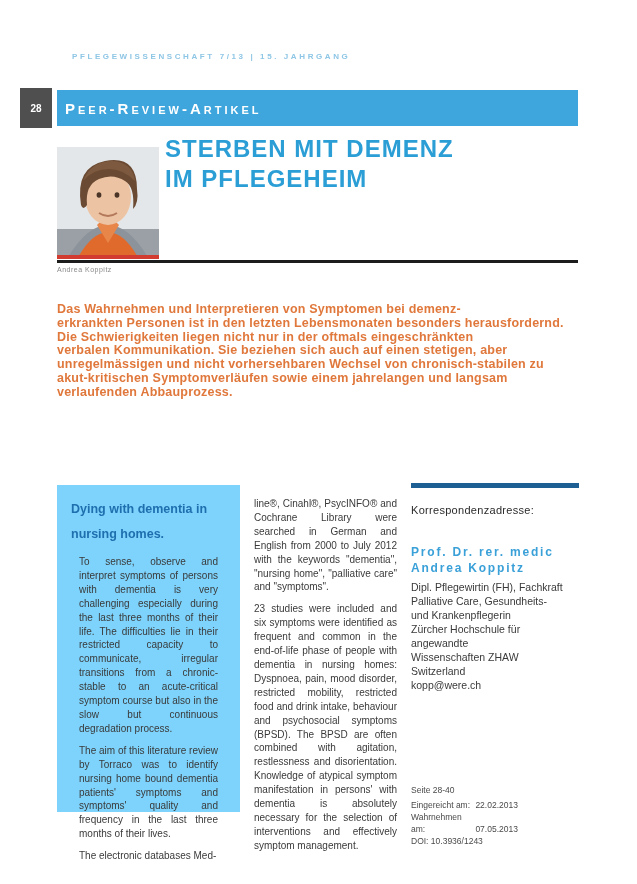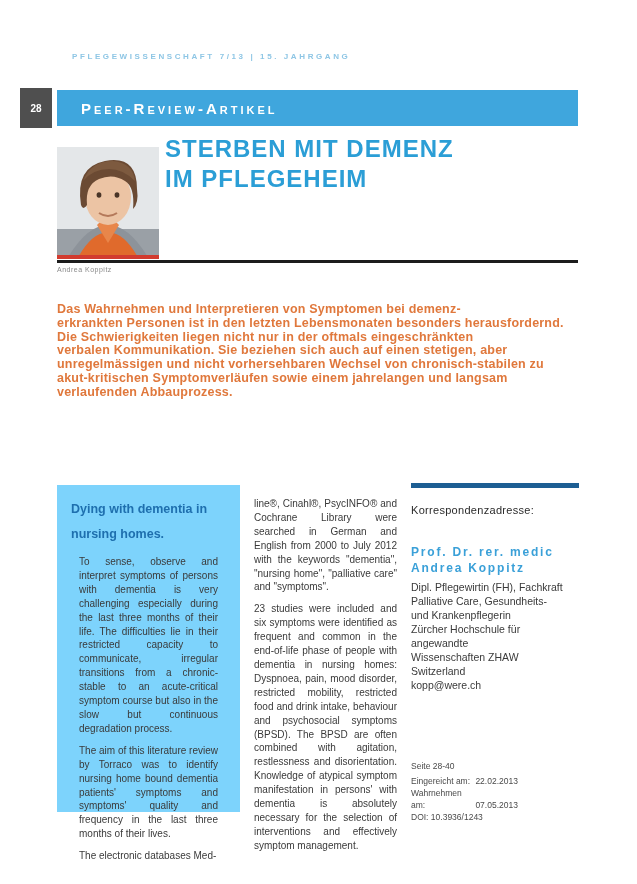--- a/index.html
+++ b/index.html
@@ -15,21 +15,21 @@
   .page-num-box{
     position:absolute;left:20px;top:88px;width:32px;height:40px;
     background:#4f4f4f;color:#ffffff;display:flex;align-items:center;justify-content:center;
     font-size:10px;font-weight:bold;
   }
   .section-band{
     position:absolute;left:57px;top:90px;width:521px;height:36px;
     background:#3fa6dd;display:flex;align-items:center;
   }
   .section-label{
-    margin-left:24px;color:#ffffff;font-weight:bold;
+    margin-left:8px;color:#ffffff;font-weight:bold;
     font-variant:small-caps;font-size:15px;letter-spacing:3px;white-space:nowrap;
   }
   .author-photo{
     position:absolute;left:57px;top:147px;width:102px;height:112px;
   }
   .title{
     position:absolute;left:165px;top:134px;margin:0;
     color:#2b9ed6;font-size:24px;font-weight:bold;letter-spacing:1px;line-height:30px;
   }
   .rule{
@@ -61,21 +61,21 @@
   .corr-bar{width:168px;height:5px;background:#1d5e93;margin-bottom:5px;}
   .corr-heading{font-size:11px;color:#2b2b2b;letter-spacing:0.3px;margin-top:16px;}
   .corr-name{
     margin-top:28px;color:#3aa0d8;font-size:12px;font-weight:bold;
     letter-spacing:1.8px;line-height:16px;
   }
   .corr-lines{margin-top:4px;font-size:10.5px;color:#3a3a3a;line-height:14px;}
   .meta{
     position:absolute;left:411px;top:760px;font-size:8.5px;color:#4a4a4a;line-height:12px;
   }
-  .meta .pages{margin-bottom:3px;}
+  .meta .pages{margin-bottom:3px;margin-top:24px;}
   .meta .label{display:inline-block;width:62px;}
 </style>
 </head>
 <body>
 
 <div class="page">
 
   <div class="journal-header">PFLEGEWISSENSCHAFT 7/13 | 15. JAHRGANG</div>
 
   <div class="page-num-box">

